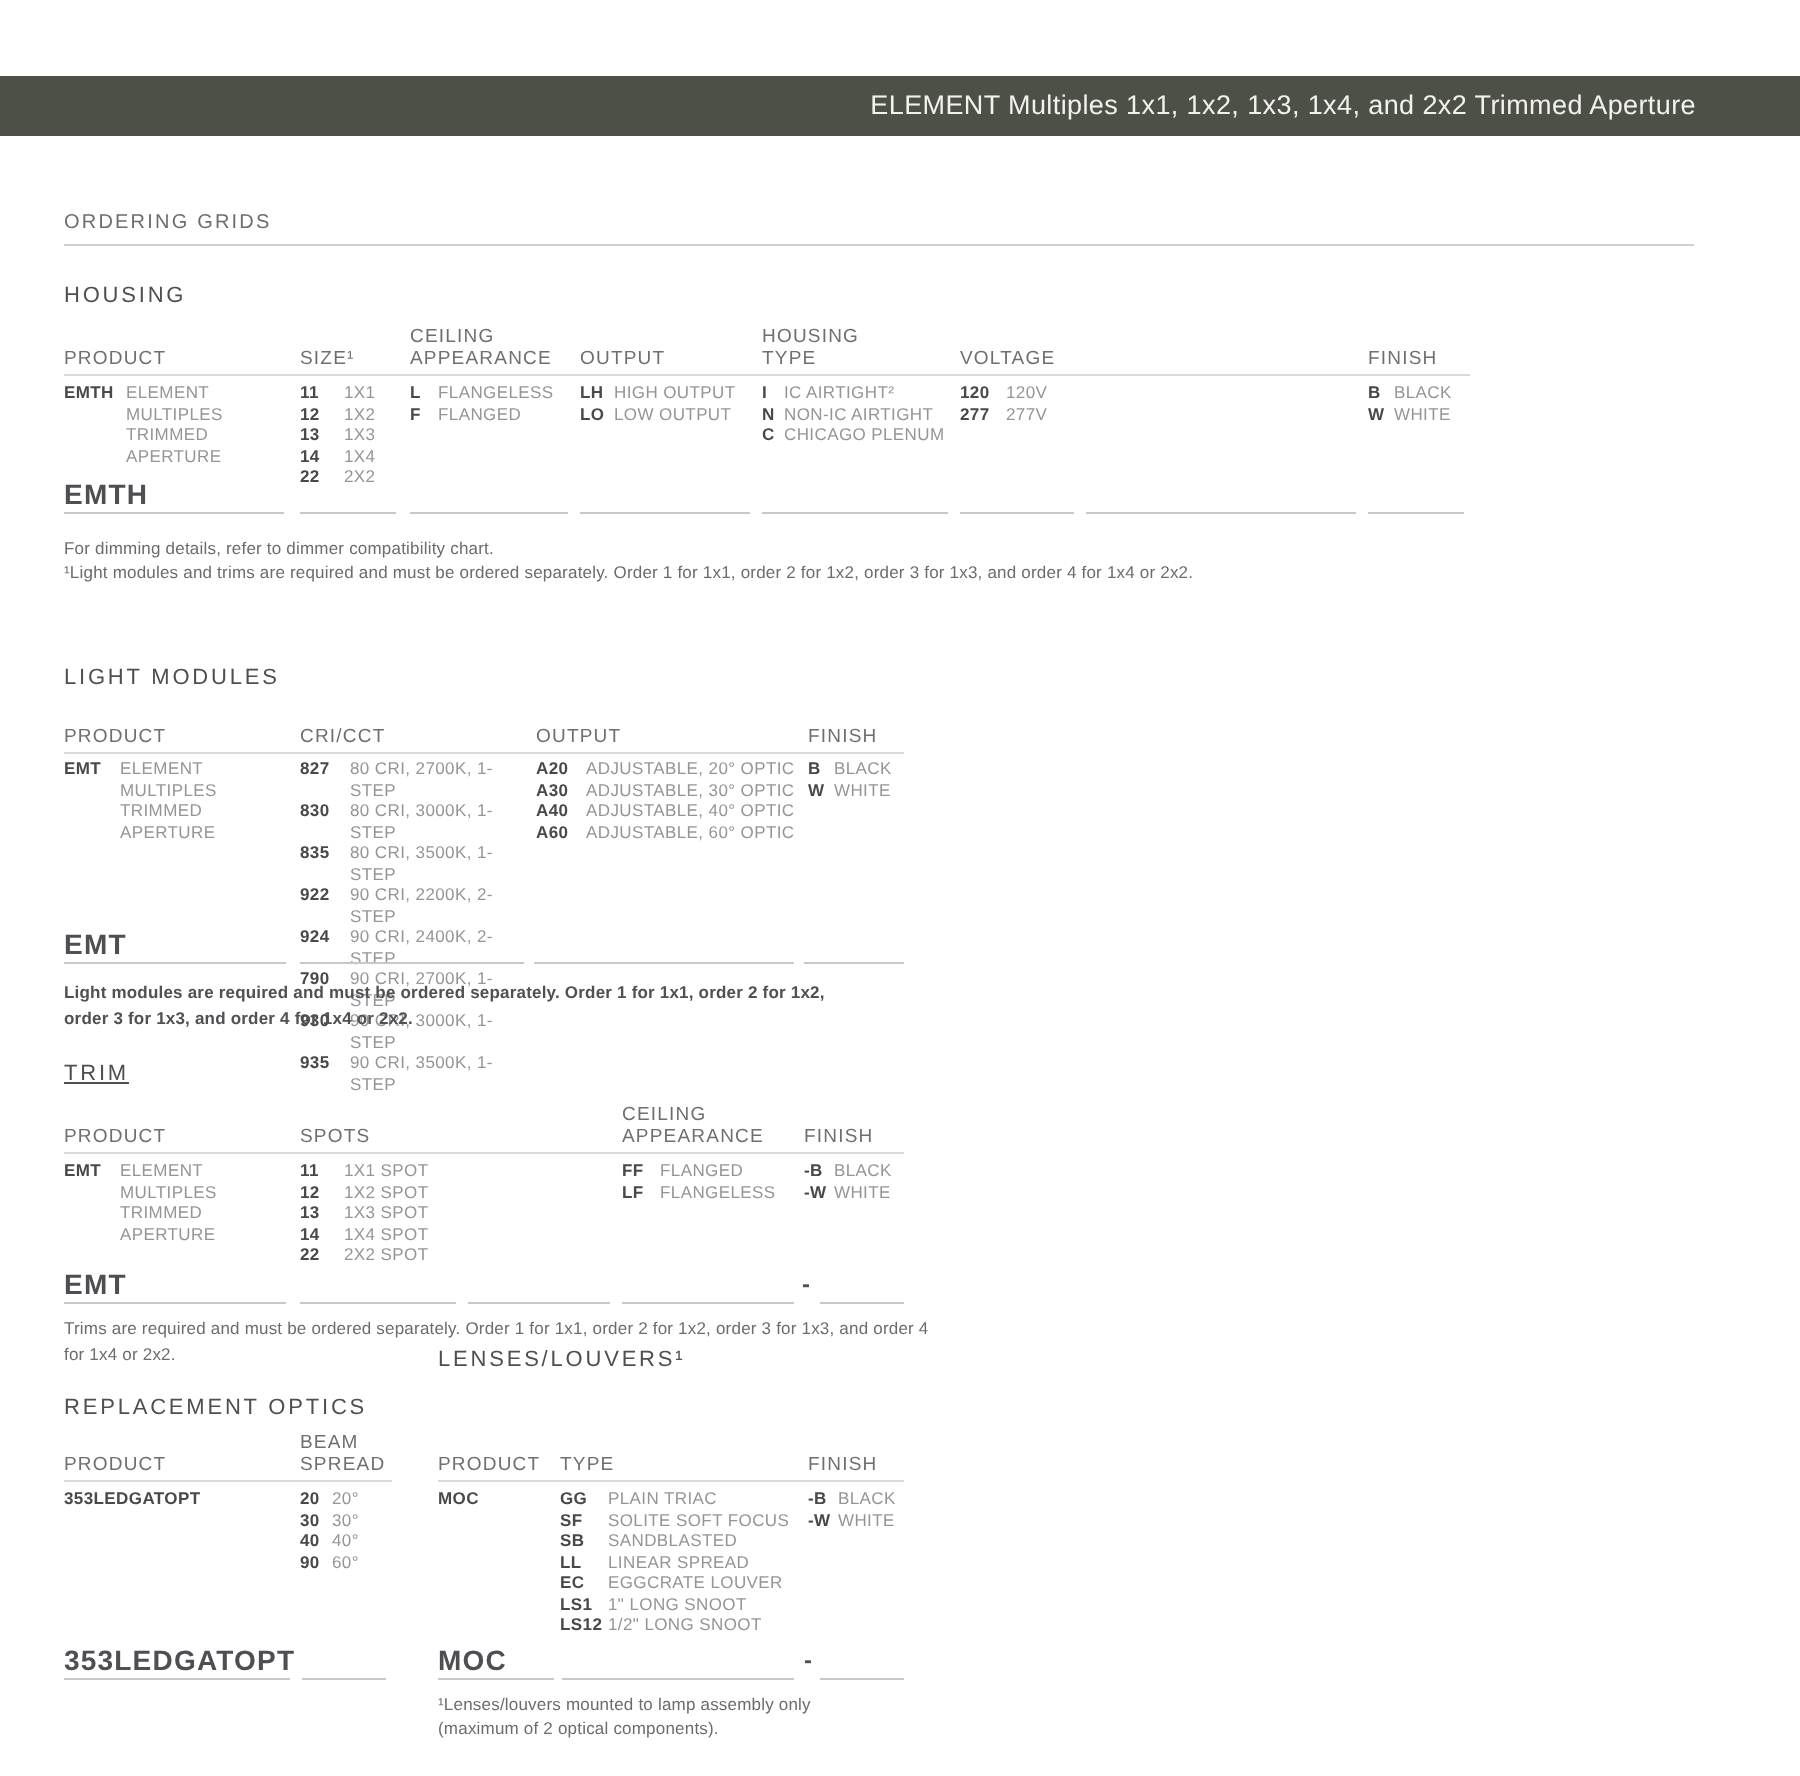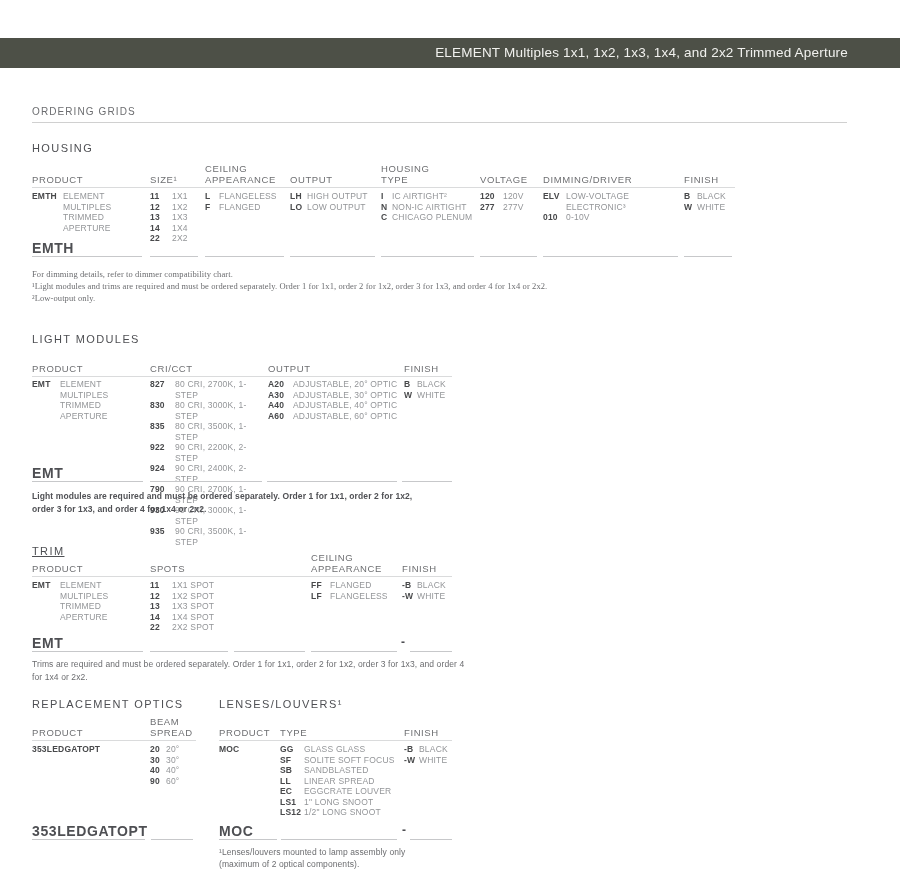--- a/index.html
+++ b/index.html
@@ -10,23 +10,23 @@
   .topbar{position:absolute;left:0;top:38px;width:900px;height:30px;background:#4d5047;}
   .topbar .title{position:absolute;right:52px;top:0;line-height:30px;font-size:13.5px;color:#f1f1ee;letter-spacing:.2px;white-space:nowrap;}
 
   
   .og-label{position:absolute;left:32px;top:106px;font-size:10px;letter-spacing:1.1px;color:#6c6d70;}
   .og-rule{position:absolute;left:32px;top:122px;width:815px;border-top:1px solid #d0d0d0;}
 
   .sec{position:absolute;font-size:11px;letter-spacing:1.4px;color:#4e4f53;white-space:nowrap;}
   #sec-housing{left:32px;top:142px;}
   #sec-lm{left:32px;top:333px;}
-  #sec-trim{left:32px;top:545px;text-decoration:underline;}
+  #sec-trim{left:32px;top:531px;text-decoration:underline;}
   #sec-ro{left:32px;top:698px;}
-  #sec-ll{left:219px;top:698px;text-align:right;}
+  #sec-ll{left:219px;top:674px;text-align:right;}
 
   
   .table{position:absolute;}
   .col{position:absolute;top:0;}
   .colhead{display:flex;align-items:flex-end;white-space:pre-line;font-size:9.5px;letter-spacing:.6px;color:#6e6f72;line-height:11px;}
   .hrule{position:absolute;left:0;border-top:1px solid #dadbdc;}
   .entries{position:relative;}
   .entry{display:flex;font-size:8.5px;line-height:10.5px;letter-spacing:.2px;}
   .entry .code{font-weight:bold;color:#48494b;flex-shrink:0;}
   .entry .desc{color:#939598;}
@@ -107,21 +107,21 @@
   #or-ro{left:32px;top:822px;width:200px;height:20px;}
   #or-ro .b1{left:0;width:113px} #or-ro .b2{left:119px;width:42px}
 
   #or-ll{left:219px;top:822px;width:233px;height:20px;}
   #or-ll .b1{left:0;width:58px} #or-ll .b2{left:62px;width:116px}
   #or-ll .dash{left:183px;} #or-ll .b3{left:191px;width:42px}
 
   
   .foot{position:absolute;font-size:8.5px;color:#6b6c6f;line-height:12px;letter-spacing:.1px;}
   #fn-housing{left:32px;top:268px;width:640px;}
-  #fn-housing div{margin-bottom:0;font-family:Liberation Serif, serif;}
+  #fn-housing div{margin-bottom:0;}
   .note{position:absolute;font-size:8.5px;line-height:13px;letter-spacing:.1px;}
   #note-lm{left:32px;top:490px;width:382px;font-weight:bold;color:#505155;}
   #note-trim{left:32px;top:658px;width:444px;color:#6b6c6f;}
   #fn-ll{left:219px;top:846px;width:212px;}
 </style>
 </head>
 <body>
 
 <div class="page">
 
@@ -217,33 +217,20 @@
     <div class="col c6">
       <div class="colhead">VOLTAGE</div>
       <div class="entries">
           <div class="entry">
             <span class="code">120</span>
             <span class="desc">120V</span>
           </div>
           <div class="entry">
             <span class="code">277</span>
             <span class="desc">277V</span>
-          </div>
-        </div>
-    </div>
-    <div class="col c7">
-      <div class="colhead">DIMMING/DRIVER</div>
-      <div class="entries">
-          <div class="entry">
-            <span class="code">ELV</span>
-            <span class="desc">LOW-VOLTAGE ELECTRONIC³</span>
-          </div>
-          <div class="entry">
-            <span class="code">010</span>
-            <span class="desc">0-10V</span>
           </div>
         </div>
     </div>
     <div class="col c8">
       <div class="colhead">FINISH</div>
       <div class="entries">
           <div class="entry">
             <span class="code">B</span>
             <span class="desc">BLACK</span>
           </div>
@@ -261,21 +248,20 @@
     <div class="blank b3"></div>
     <div class="blank b4"></div>
     <div class="blank b5"></div>
     <div class="blank b6"></div>
     <div class="blank b7"></div>
     <div class="blank b8"></div>
   </div>
   <div class="foot" id="fn-housing">
     <div>For dimming details, refer to dimmer compatibility chart.</div>
     <div>¹Light modules and trims are required and must be ordered separately. Order 1 for 1x1, order 2 for 1x2, order 3 for 1x3, and order 4 for 1x4 or 2x2.</div>
-    <div>²Low-output only.</div>
   </div>
 
   <div class="sec" id="sec-lm">LIGHT MODULES</div>
   <div class="table" id="t-lm">
     <div class="hrule"></div>
     <div class="col c1">
       <div class="colhead">PRODUCT</div>
       <div class="entries">
           <div class="entry">
             <span class="code">EMT</span>
@@ -491,21 +477,21 @@
             <span class="code">MOC</span>
             <span class="desc"></span>
           </div>
         </div>
     </div>
     <div class="col c2">
       <div class="colhead">TYPE</div>
       <div class="entries">
           <div class="entry">
             <span class="code">GG</span>
-            <span class="desc">GLASS GLASS</span>
+            <span class="desc">PLAIN TRIAC</span>
           </div>
           <div class="entry">
             <span class="code">SF</span>
             <span class="desc">SOLITE SOFT FOCUS</span>
           </div>
           <div class="entry">
             <span class="code">SB</span>
             <span class="desc">SANDBLASTED</span>
           </div>
           <div class="entry">

